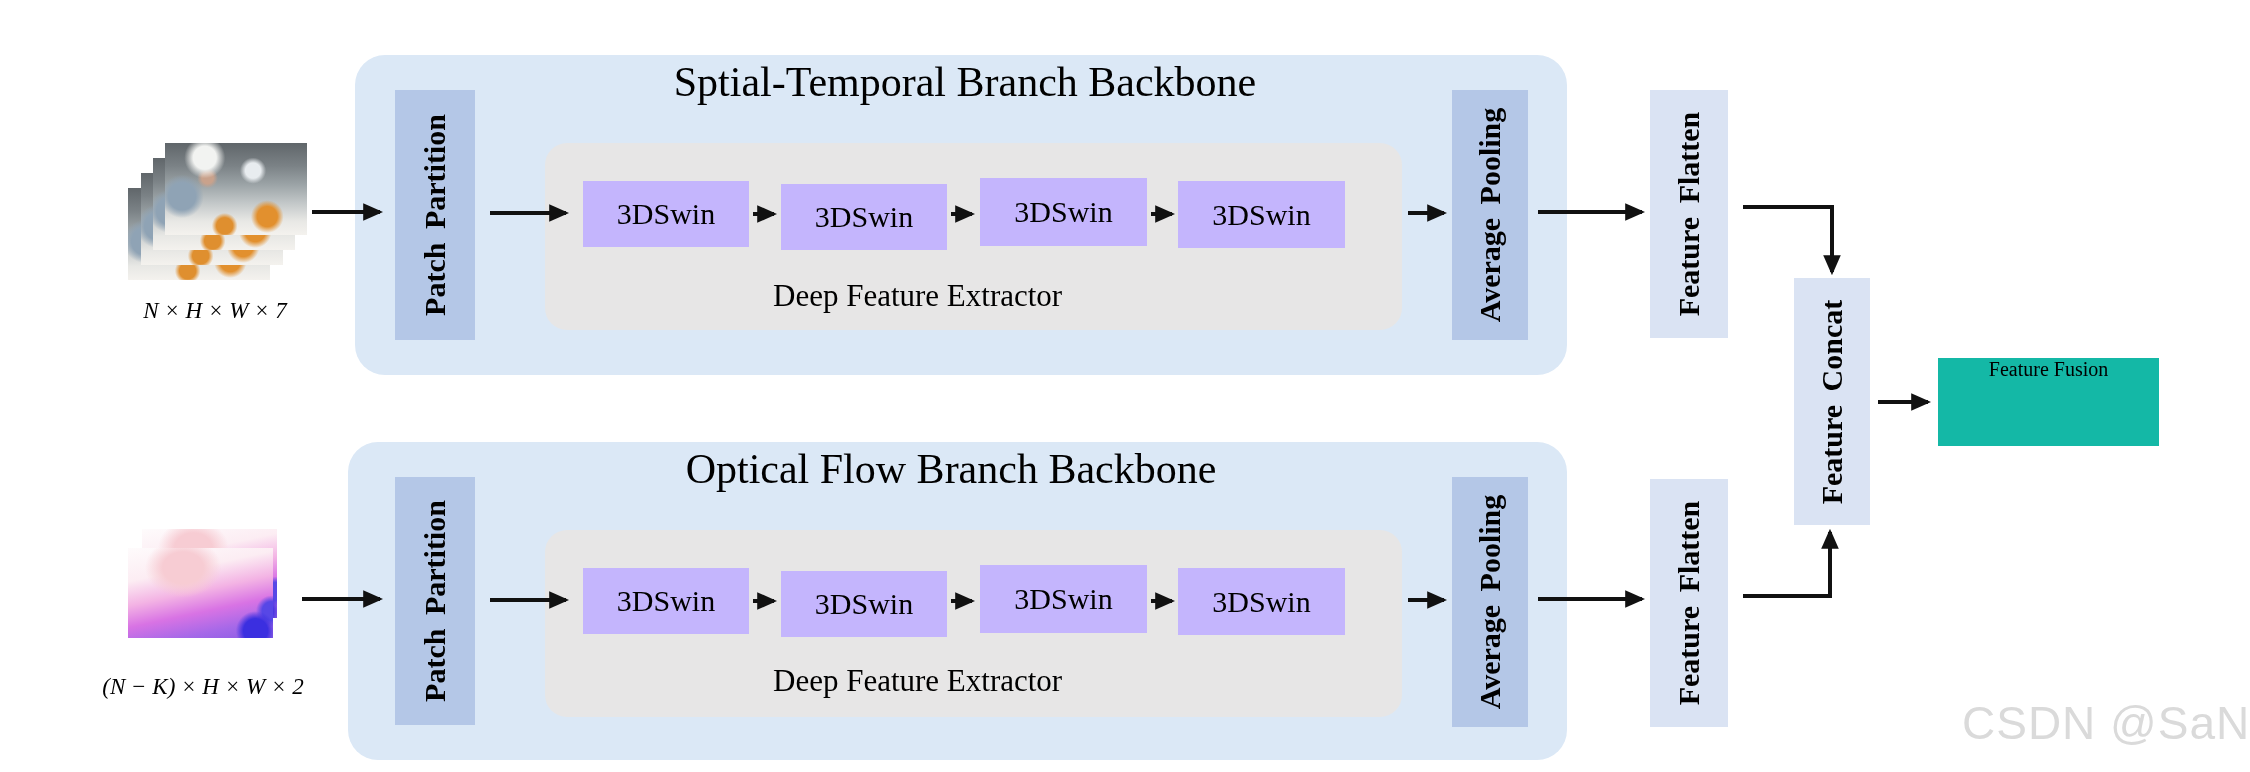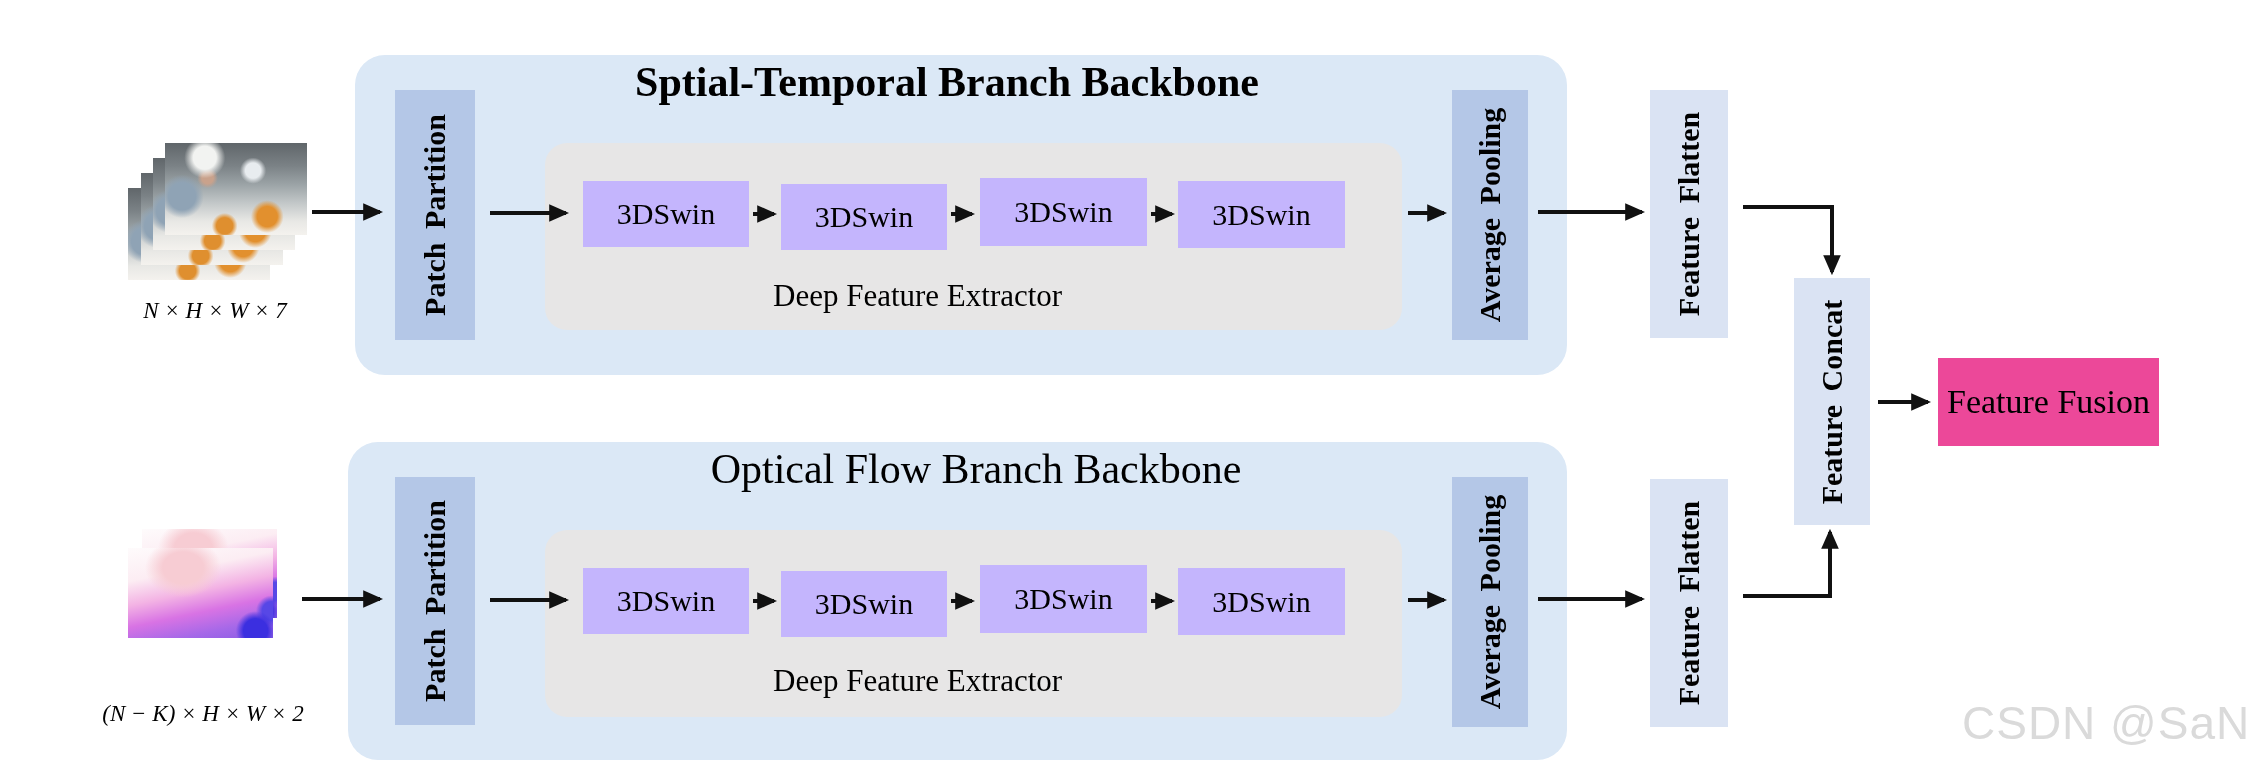--- a/index.html
+++ b/index.html
@@ -24,22 +24,22 @@
   
   .extractor{background:#e7e6e6;border-radius:22px;}
   .extractor-label{font-size:31px;text-align:left;white-space:nowrap;color:#000;}
   
   .swin{
     background:#c4b5fd;display:flex;align-items:center;justify-content:center;
     font-size:30px;color:#000;
   }
   
   .fusion{
-    background:#ec4899;display:flex;align-items:center;justify-content:center;
-    font-size:34px;color:#000;
+    background:#14b8a6;display:flex;justify-content:center;
+    font-size:20px;color:#000;
   }
   
   .frame{
     position:absolute;width:142px;height:92px;
     background:
       radial-gradient(circle at 28% 16%, #f2f3f1 0 9%, rgba(242,243,241,0) 16%),
       radial-gradient(circle at 62% 30%, #e8ecef 0 7%, rgba(232,236,239,0) 12%),
       radial-gradient(circle at 30% 38%, #c9a28c 0 5%, rgba(201,162,140,0) 9%),
       radial-gradient(circle at 72% 80%, #e2902e 0 8%, rgba(226,144,46,0) 13%),
       radial-gradient(circle at 42% 90%, #df8f2f 0 7%, rgba(223,143,47,0) 11%),
@@ -65,21 +65,21 @@
   }
   svg.arrows{position:absolute;left:0;top:0;pointer-events:none;}
 </style>
 </head>
 <body>
 
 <div id="canvas">
 
   <div class="abs branch" style="left:355px;top:55px;width:1212px;height:320px;"></div>
 
-  <div class="abs branch-title" style="left:547px;top:58px;width:800px;font-weight:bold;">Sptial-Temporal Branch Backbone</div>
+  <div class="abs branch-title" style="left:565px;top:58px;width:800px;">Sptial-Temporal Branch Backbone</div>
 
   <div class="abs" style="left:110px;top:135px;width:220px;height:160px;">
     <div class="frame" style="left:18px;top:53px;z-index:1;"></div>
     <div class="frame" style="left:31px;top:38px;z-index:2;"></div>
     <div class="frame" style="left:43px;top:23px;z-index:3;"></div>
     <div class="frame" style="left:55px;top:8px;z-index:4;"></div>
   </div>
   <div class="abs input-label" style="left:95px;top:298px;width:240px;">N × H × W × 7</div>
 
   <div class="abs vbox pp" style="left:395px;top:90px;width:80px;height:250px;">
@@ -96,27 +96,27 @@
   <div class="abs vbox ap" style="left:1452px;top:90px;width:76px;height:250px;">
     <span>Average Pooling</span>
   </div>
 
   <div class="abs vbox fl" style="left:1650px;top:90px;width:78px;height:248px;">
     <span>Feature Flatten</span>
   </div>
 
   <div class="abs branch" style="left:348px;top:442px;width:1219px;height:318px;"></div>
 
-  <div class="abs branch-title" style="left:576px;top:445px;width:800px;">Optical Flow Branch Backbone</div>
+  <div class="abs branch-title" style="left:551px;top:445px;width:800px;">Optical Flow Branch Backbone</div>
 
   <div class="abs" style="left:110px;top:515px;width:200px;height:135px;">
     <div class="flowframe" style="left:32px;top:14px;width:135px;height:89px;z-index:1;"></div>
     <div class="flowframe" style="left:18px;top:33px;width:145px;height:90px;z-index:2;"></div>
   </div>
-  <div class="abs input-label" style="left:83px;top:674px;width:240px;margin-top:27px;">(N − K) × H × W × 2</div>
+  <div class="abs input-label" style="left:83px;top:674px;width:240px;">(N − K) × H × W × 2</div>
 
   <div class="abs vbox pp" style="left:395px;top:477px;width:80px;height:248px;">
     <span>Patch Partition</span>
   </div>
 
   <div class="abs extractor" style="left:545px;top:530px;width:857px;height:187px;"></div>
   <div class="abs swin" style="left:583px;top:568px;width:166px;height:66px;">3DSwin</div>
   <div class="abs swin" style="left:781px;top:571px;width:166px;height:66px;">3DSwin</div>
   <div class="abs swin" style="left:980px;top:565px;width:167px;height:68px;">3DSwin</div>
   <div class="abs swin" style="left:1178px;top:568px;width:167px;height:67px;">3DSwin</div>

